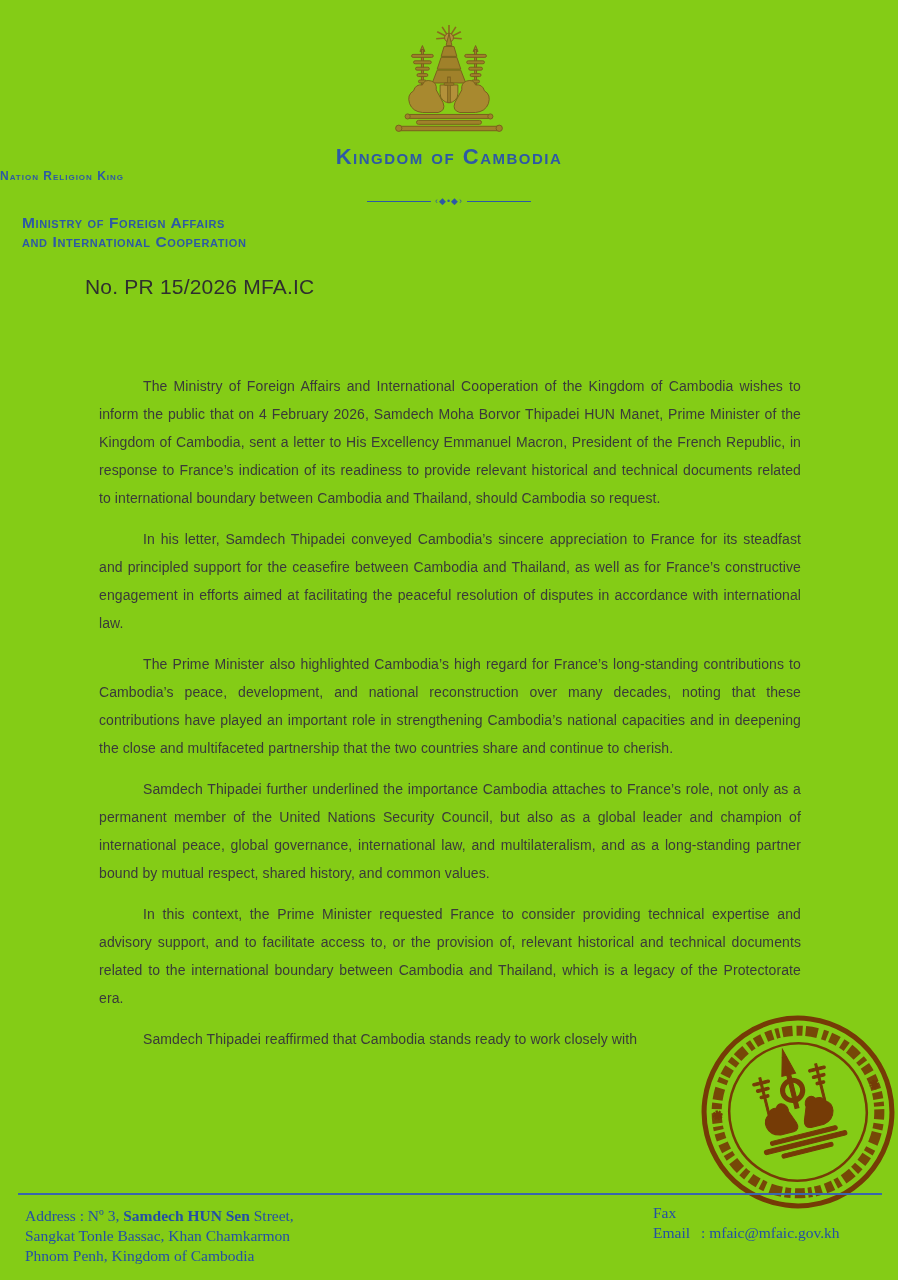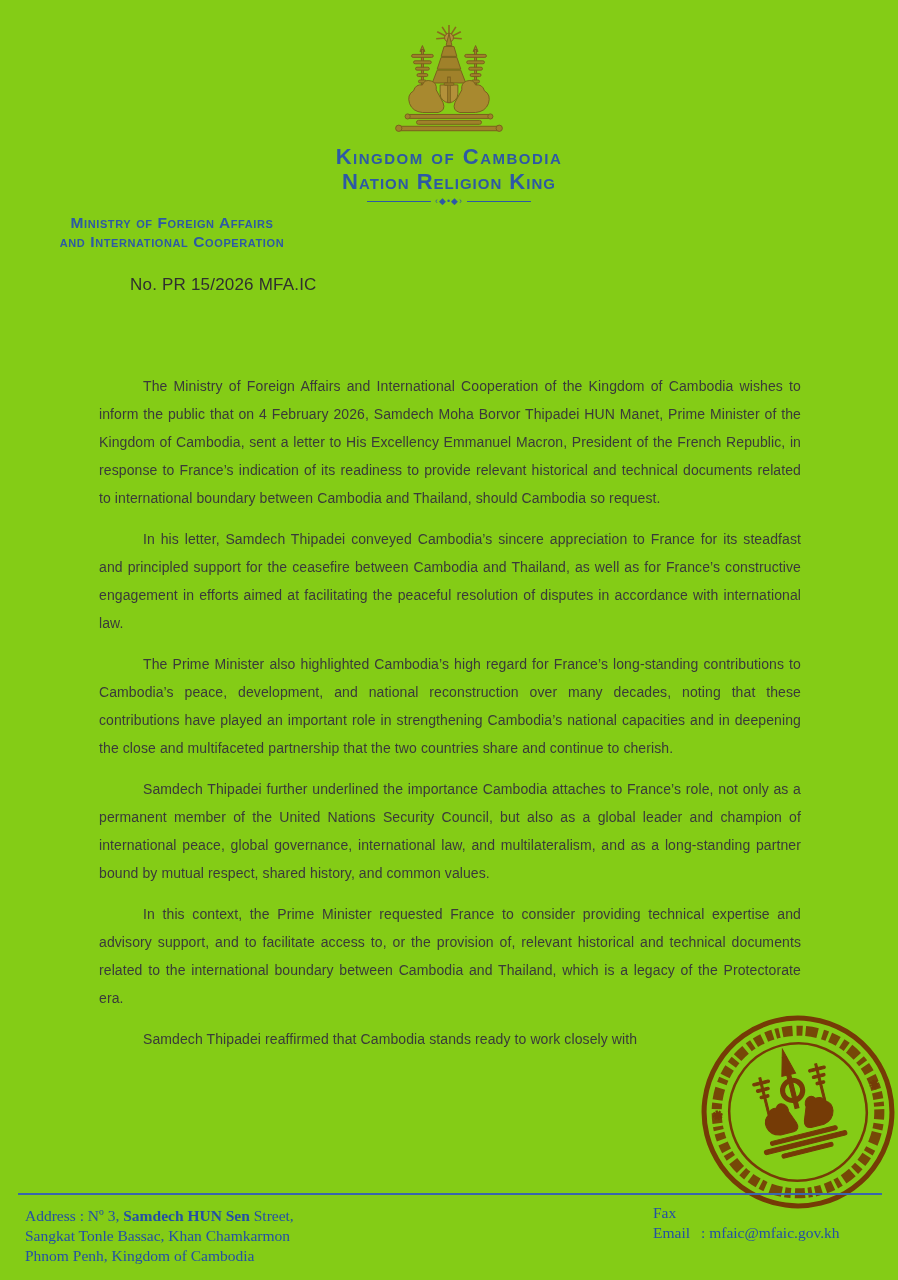--- a/index.html
+++ b/index.html
@@ -13,39 +13,39 @@
     color:#383838;
   }
   
   .emblem-wrap{position:absolute;top:20px;left:0;width:100%;text-align:center;}
   .kingdom-title{
     position:absolute;top:144px;left:0;width:100%;text-align:center;
     font-variant:small-caps;font-weight:bold;font-size:22px;letter-spacing:1.5px;
     color:#2d59a5;
   }
   .motto{
-    position:absolute;top:169px;left:0;width:100%;text-align:center;
-    font-variant:small-caps;font-weight:bold;font-size:22px;letter-spacing:1px;
+    position:absolute;top:169px;left:0;width:100%;
+    font-variant:small-caps;font-weight:bold;font-size:12px;letter-spacing:1px;
     color:#2d59a5;
   }
   .divider{
     position:absolute;top:197px;left:0;width:100%;
     display:flex;align-items:center;justify-content:center;gap:4px;
     color:#2d59a5;
   }
   .divider .dline{display:inline-block;width:64px;height:1.5px;background:#2d59a5;}
   .divider .dglyphs{font-size:9px;letter-spacing:1px;line-height:9px;color:#2d59a5;}
   .ministry-block{
-    position:absolute;top:213px;left:22px;width:300px;text-align:center;
+    position:absolute;top:213px;left:22px;width:300px;
     font-variant:small-caps;font-weight:bold;font-size:15.5px;line-height:19px;
     letter-spacing:.6px;color:#2d59a5;
   }
   .ref-no{
     position:absolute;top:275px;left:85px;
-    font-size:17px;color:#2f2f2f;letter-spacing:.2px;margin-left:45px;
+    font-size:21px;color:#2f2f2f;letter-spacing:.2px;
   }
   .doc-title{
     position:absolute;top:327px;left:99px;width:702px;text-align:right;
     font-size:19px;color:#2b2b2b;letter-spacing:.8px;
   }
   
   .press-body{
     position:absolute;top:372px;left:99px;width:702px;
   }
   .press-body p{

